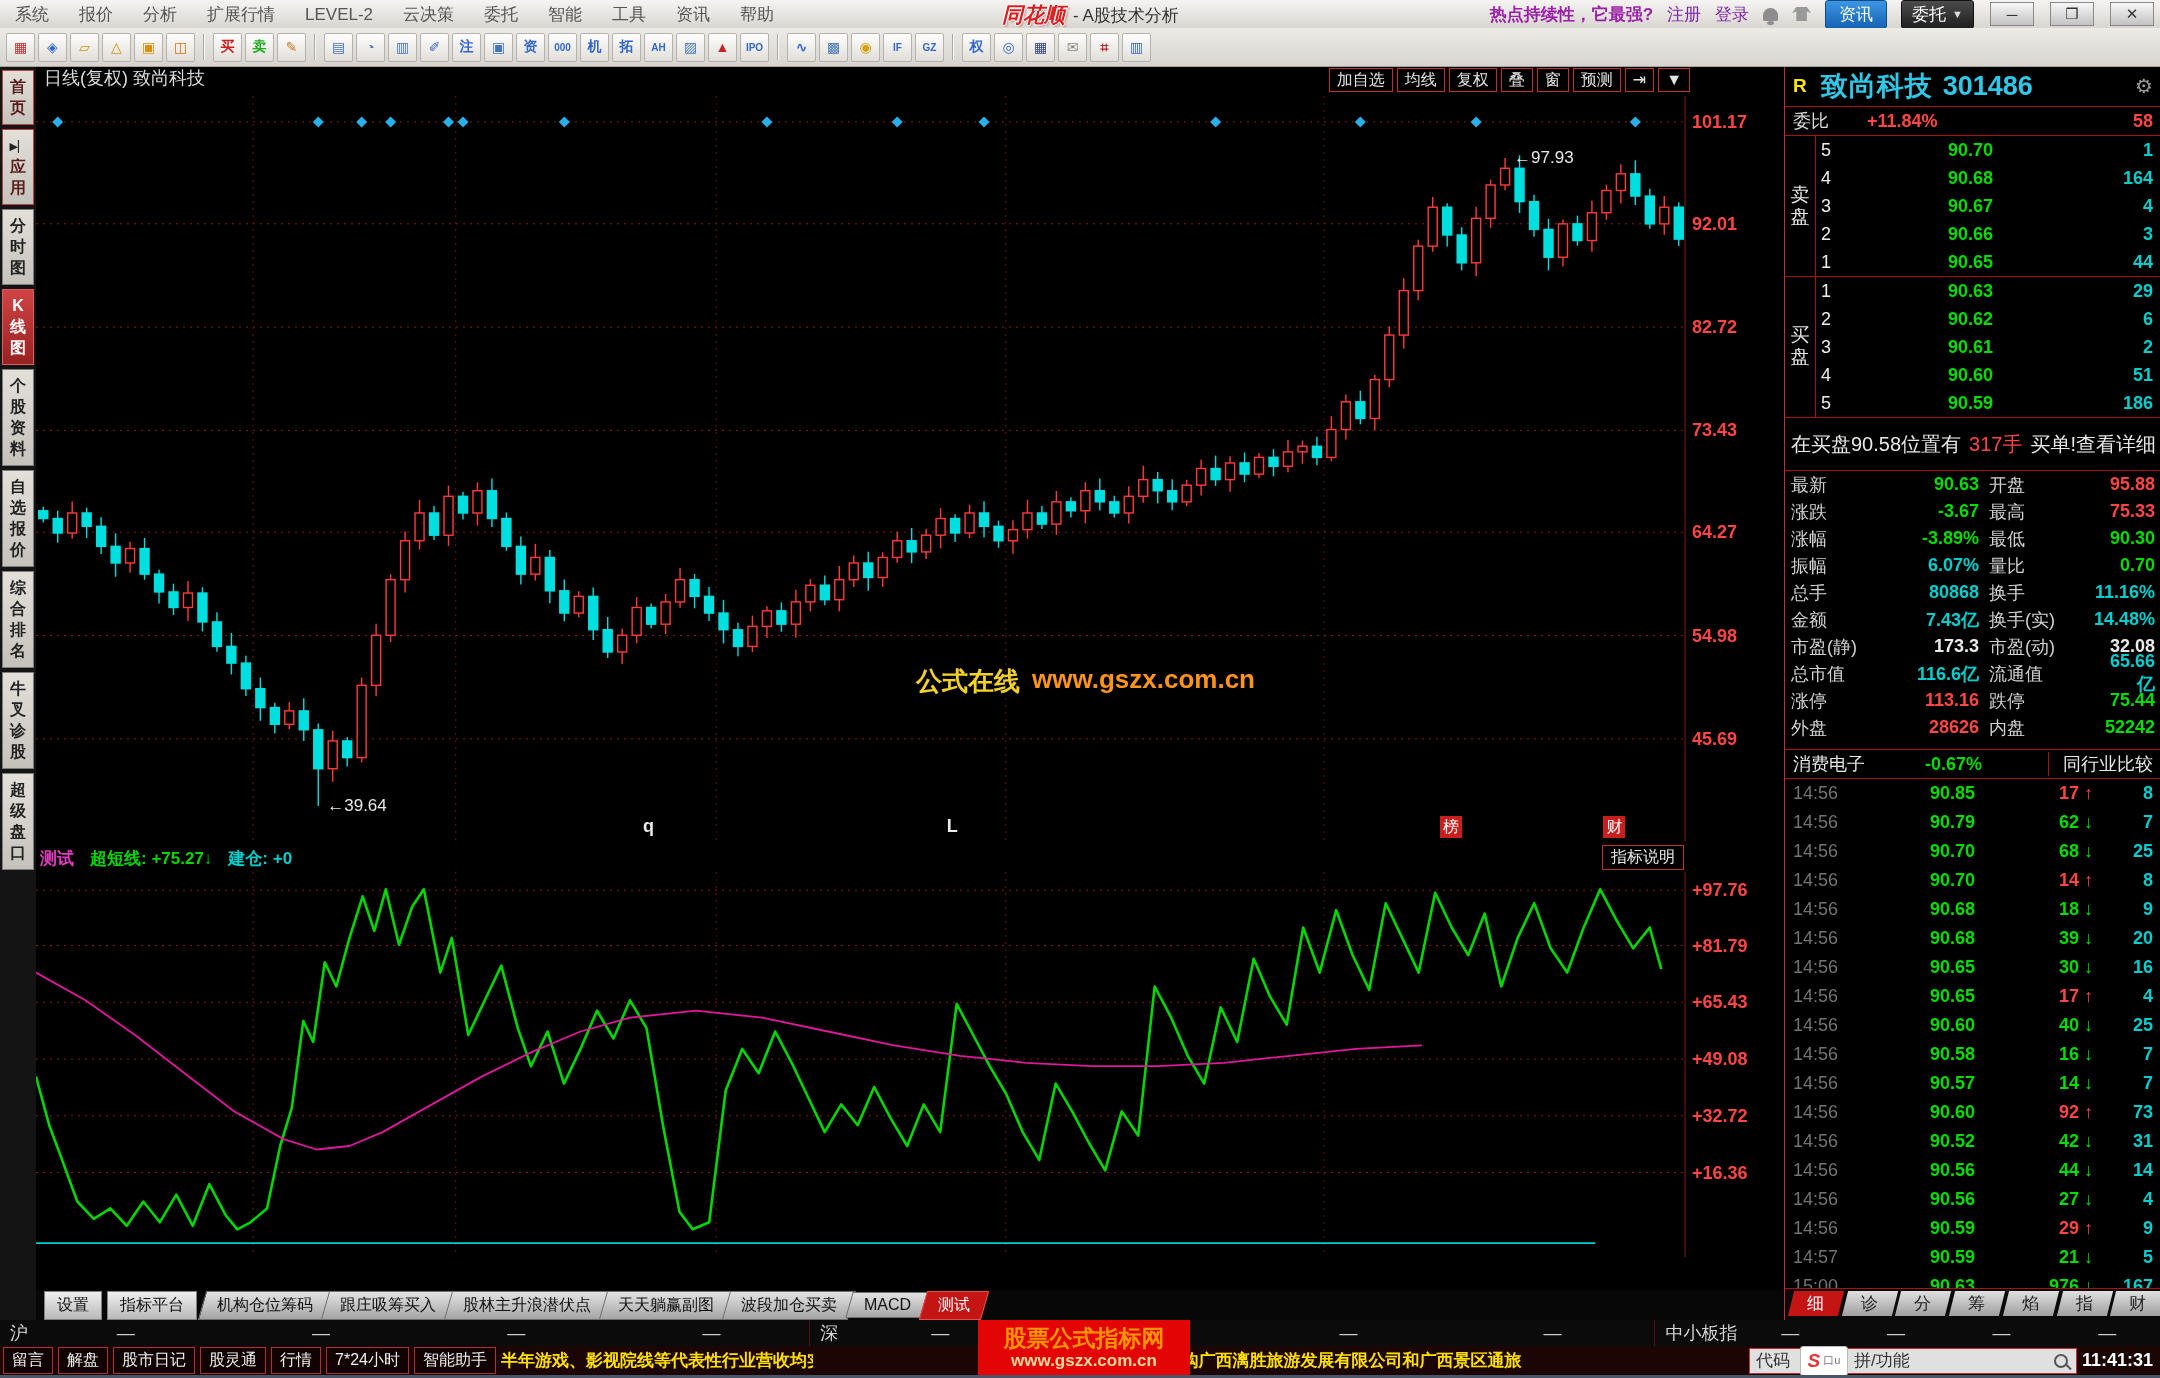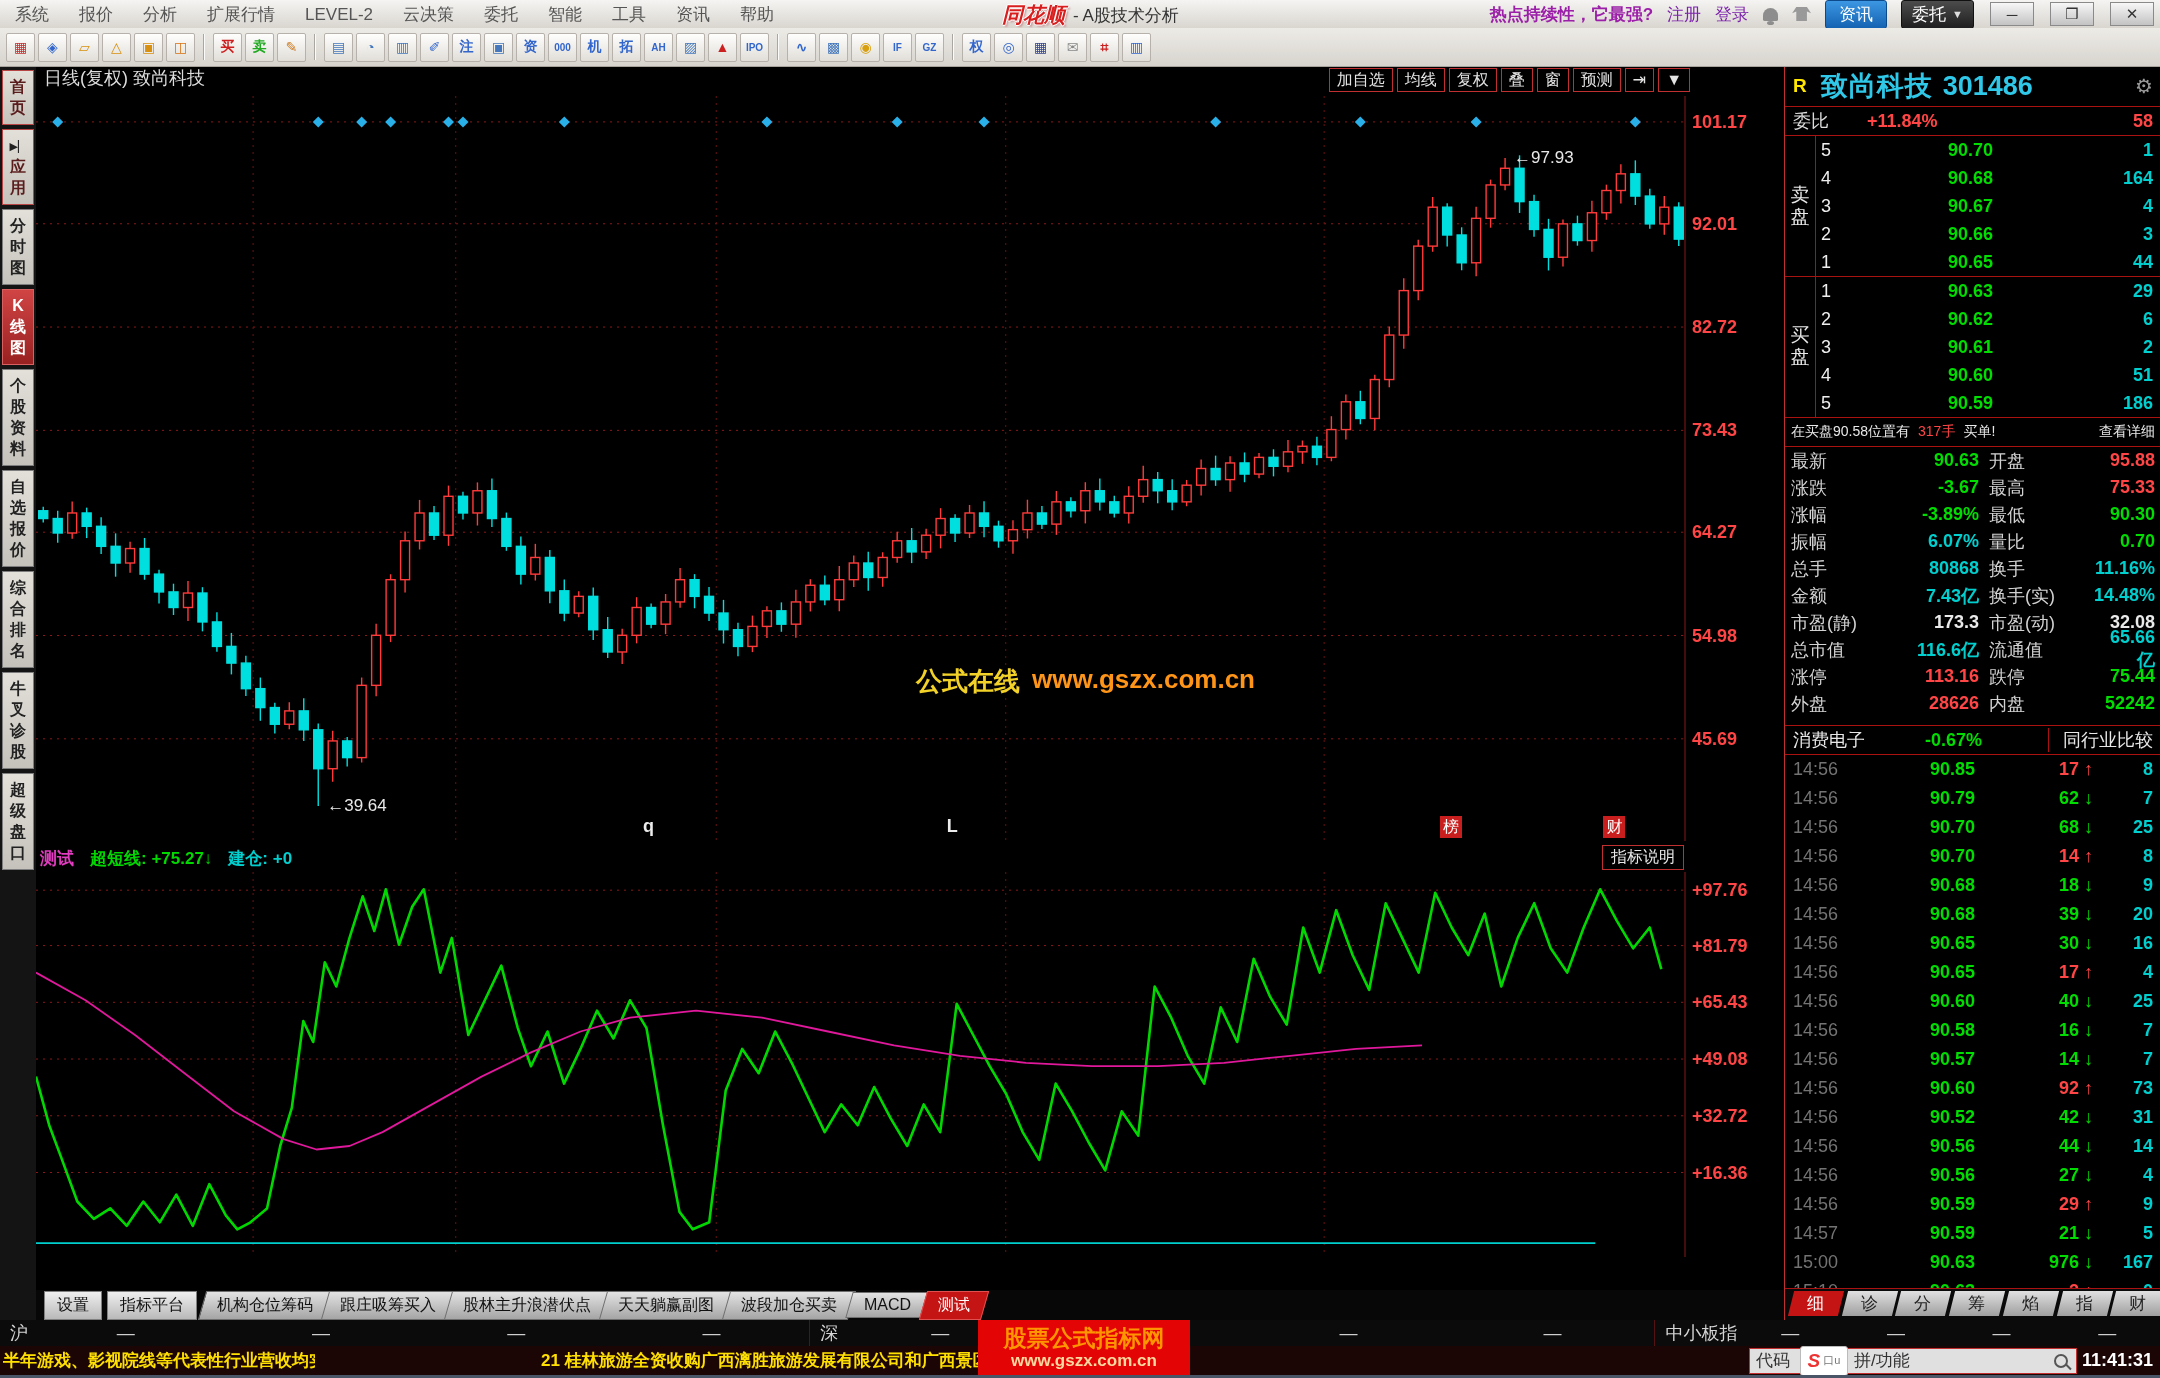--- a/index.html
+++ b/index.html
@@ -71,21 +71,21 @@
   .qp-weibi .wd{color:#ff4545;font-weight:bold;margin-left:auto;}
   .book{position:relative;}
   .book:before{content:"";position:absolute;left:30px;top:0;bottom:0;border-left:1px solid #aa1111;}
   .book-vlabel{position:absolute;left:5px;width:20px;color:#e8e8e8;font-size:19px;line-height:22px;text-align:center;}
   .brow{height:28px;display:flex;align-items:center;padding-left:36px;padding-right:8px;}
   .brow .bn{width:22px;color:#eee;}
   .brow .bp{width:150px;text-align:right;color:#00dd00;font-weight:bold;}
   .brow .bv{flex:1;text-align:right;color:#00cfcf;font-weight:bold;}
   .bdiv{border-top:1px solid #aa1111;}
   .qp-alert{height:28px;display:flex;align-items:center;border-top:1px solid #aa1111;border-bottom:1px solid #aa1111;
-            padding:0 6px;color:#e8e8e8;font-size:14px;white-space:nowrap;}
+            padding:12px 6px;color:#e8e8e8;font-size:20px;white-space:nowrap;}
   .qp-alert .lots{color:#ff4545;margin:0 8px;}
   .qp-alert .link{margin-left:auto;}
   .qp-stats{padding:0 6px;}
   .srow{height:27px;display:flex;align-items:center;}
   .srow .sl{width:96px;color:#d2d2d2;}
   .srow .sv{width:92px;text-align:right;font-weight:bold;}
   .srow .sl2{width:104px;color:#d2d2d2;padding-left:10px;}
   .srow .sv2{flex:1;text-align:right;font-weight:bold;}
   .qp-ind{height:28px;display:flex;align-items:center;border-top:1px solid #aa1111;border-bottom:1px solid #aa1111;padding:0 8px;color:#e8e8e8;margin-top:8px;}
   .qp-ind .ichg{color:#00dd00;font-weight:bold;margin-left:60px;}
@@ -883,20 +883,29 @@
     <div class="ix-sec b" style="width: 505px;">
       <span class="ix-name">中小板指</span>
       <span class="ix-dash" style="flex: 1 1 0%; text-align: center;">—</span>
       <span class="ix-dash" style="flex: 1 1 0%; text-align: center;">—</span>
       <span class="ix-dash" style="flex: 1 1 0%; text-align: center;">—</span>
       <span class="ix-dash" style="flex: 1 1 0%; text-align: center;">—</span>
     </div>
   </div>
 
 <div class="abs statusbar">
+  <span id="sbtabs" style="display:flex;gap:5px;">
+      <span class="sb-tab">留言</span>
+      <span class="sb-tab">解盘</span>
+      <span class="sb-tab">股市日记</span>
+      <span class="sb-tab">股灵通</span>
+      <span class="sb-tab">行情</span>
+      <span class="sb-tab">7*24小时</span>
+      <span class="sb-tab">智能助手</span>
+    </span>
   <span class="news news-left">半年游戏、影视院线等代表性行业营收均实现增长，净利增</span>
   <span class="wmspacer"></span>
   <span class="news news-right">21 桂林旅游全资收购广西漓胜旅游发展有限公司和广西景区通旅</span>
   <span class="inputbox">
     <span class="t1">代码</span>
     <span class="t2">拼/功能</span>
     <span class="sogou">
       <span class="s">S</span>
         <span class="ou">口u</span>
     </span>

